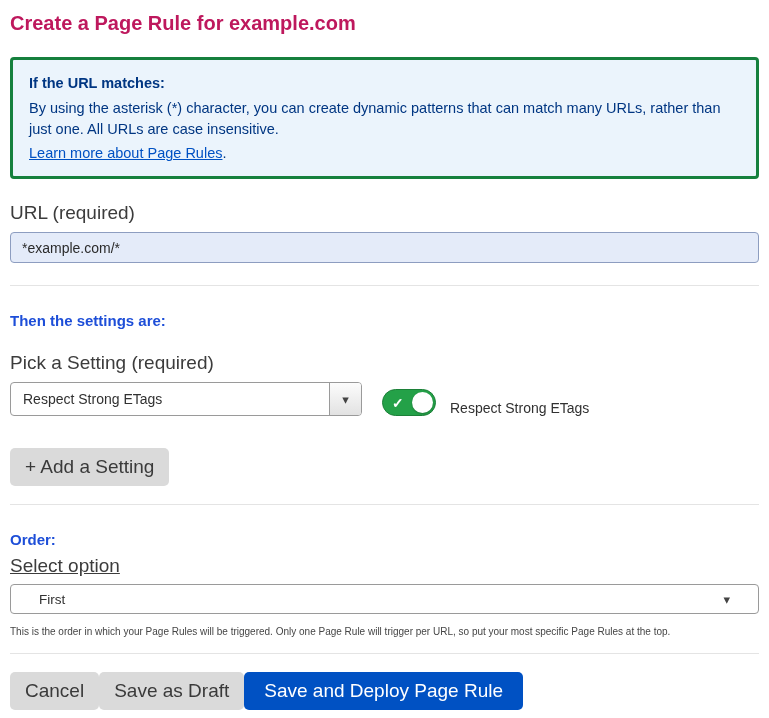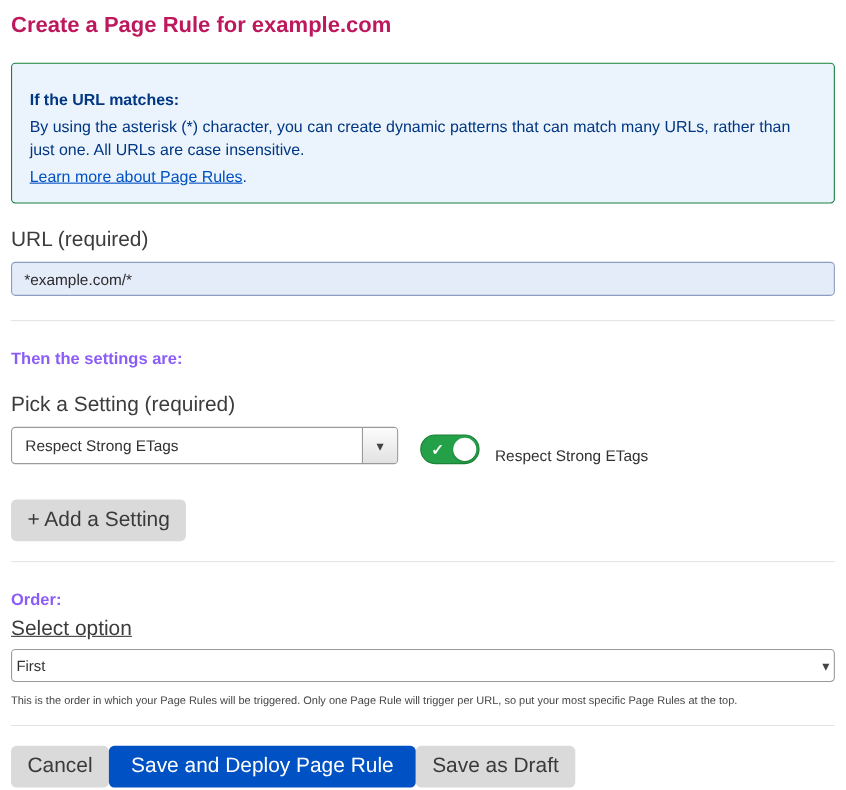--- a/index.html
+++ b/index.html
@@ -15,23 +15,23 @@
 
   .page-title {
     font-size: 20px;
     font-weight: 700;
     color: #be185d;
     margin-bottom: 22px;
   }
 
   .info-box {
     background: #ebf4fc;
-    border: 1px solid #15803d;
-    border-radius: 4px;
-    padding: 23px 16px 12px 16px;
+    border: 3px solid #15803d;
+    border-radius: 4px;
+    padding: 13px 16px 12px 16px;
     color: #003682;
     font-size: 14.5px;
     line-height: 21px;
   }
   .info-heading { font-weight: 700; margin-bottom: 4px; }
   .info-body { max-width: 722px; margin-bottom: 3px; }
   .info-link-line a {
     color: #0051c3;
     text-decoration: underline;
     cursor: pointer;
@@ -60,21 +60,21 @@
 
   .divider {
     border: none;
     border-top: 1px solid #e4e4e4;
     margin-top: 22px;
   }
 
   .section-heading {
     font-size: 15px;
     font-weight: 700;
-    color: #8b5cf6;
+    color: #1d4ed8;
     margin-top: 26px;
   }
 
   .setting-row {
     display: flex;
     align-items: flex-end;
   }
 
   .setting-select {
     width: 352px;
@@ -159,21 +159,21 @@
 
   .order-select {
     width: 100%;
     height: 30px;
     border: 1px solid #9a9a9a;
     border-radius: 4px;
     background: #ffffff;
     display: flex;
     align-items: center;
     justify-content: space-between;
-    padding: 0 4px;
+    padding: 0 28px;
     font-size: 13.5px;
     color: #313131;
     cursor: pointer;
   }
 
   .help-text {
     margin-top: 7px;
     font-size: 10px;
     color: #454545;
     line-height: 21px;
@@ -235,17 +235,17 @@
     <span>First</span>
     <span class="caret">▾</span>
   </div>
 
   <div class="help-text">This is the order in which your Page Rules will be triggered. Only one Page Rule will trigger per URL, so put your most specific Page Rules at the top.</div>
 
   <hr class="divider" style="margin-top:11px;">
 
   <div class="footer">
     <button class="btn btn-gray">Cancel</button>
+    <button class="btn btn-gray">Save as Draft</button>
     <button class="btn btn-blue">Save and Deploy Page Rule</button>
-    <button class="btn btn-gray">Save as Draft</button>
   </div>
 
 </div>
 
 </body></html>

